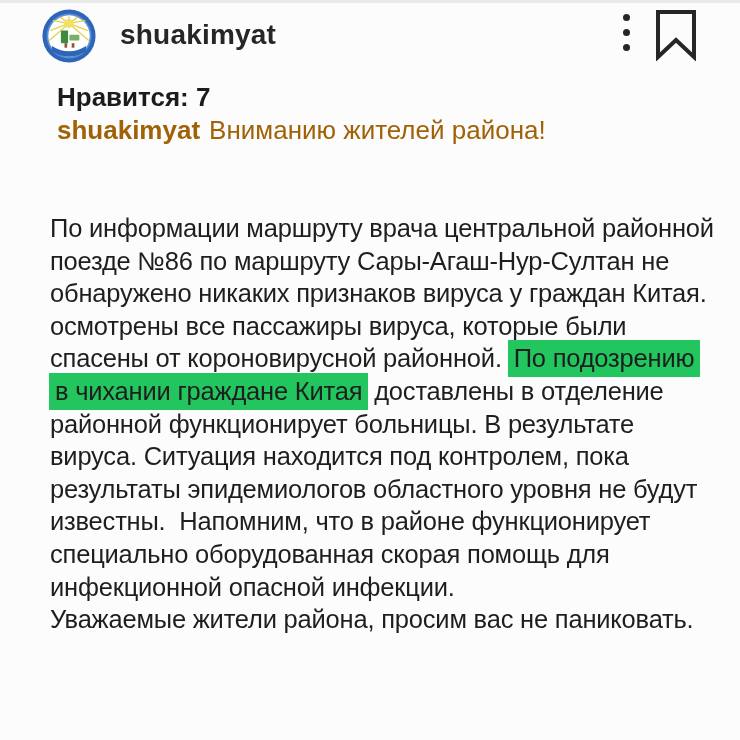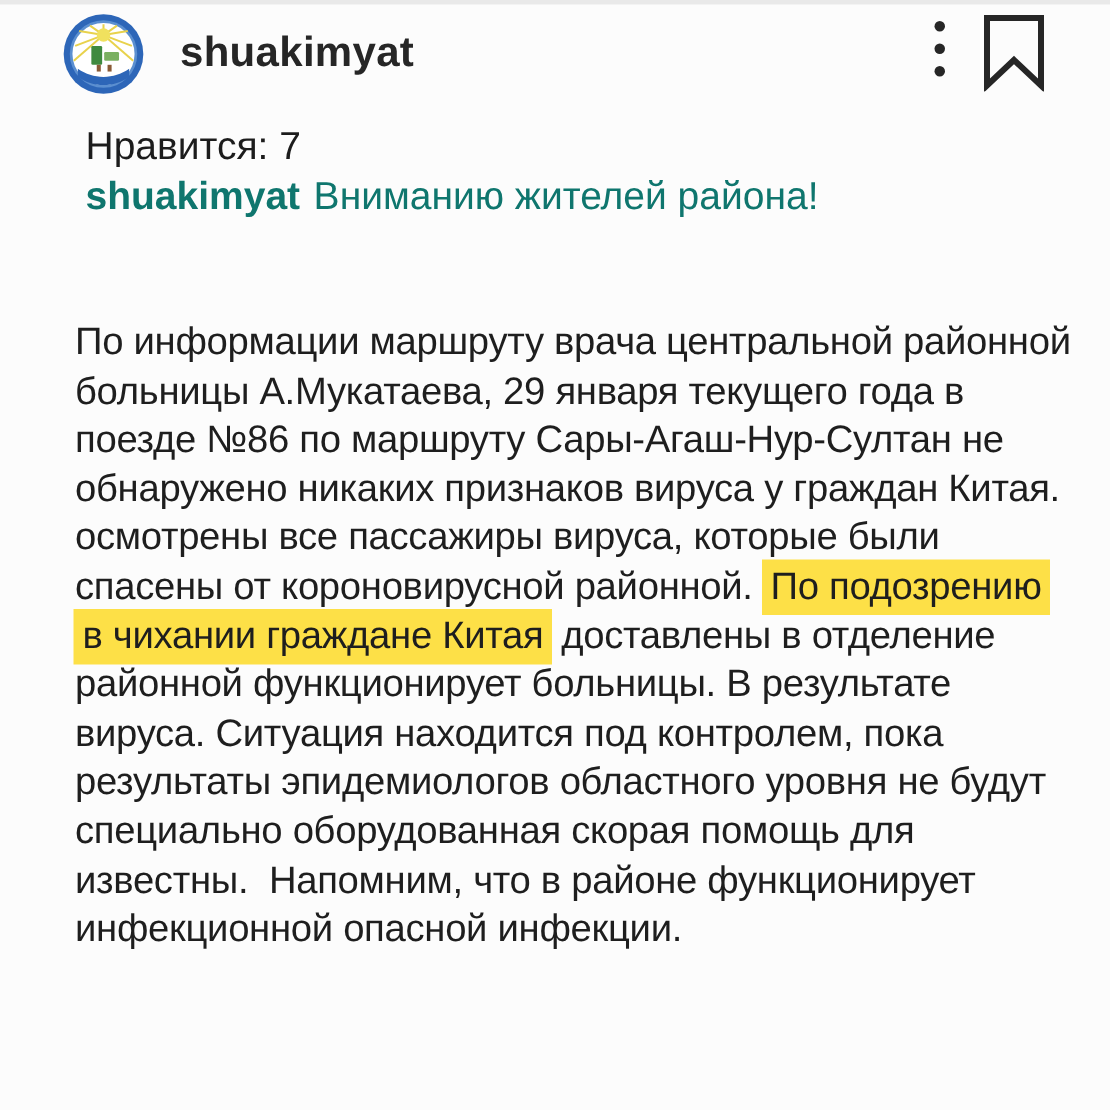--- a/index.html
+++ b/index.html
@@ -37,38 +37,38 @@
   }
   .kebab {
     display: flex; flex-direction: column; gap: 8px;
     padding: 2px; margin-top: -6px;
   }
   .kebab .dot { width: 7px; height: 7px; border-radius: 50%; background: #262626; }
   .bookmark svg { display: block; }
   
   .likes {
     position: absolute; left: 57px; top: 82px;
-    font-size: 26px; font-weight: 400; color: #1c1c1c;
+    font-size: 26px; font-weight: 700; color: #1c1c1c;
   }
   .caption {
     position: absolute; left: 57px; top: 115px;
-    font-size: 26px; color: #0f766e; white-space: pre;
+    font-size: 26px; color: #a16207; white-space: pre;
   }
   .caption .caption-user { font-weight: 700; margin-right: 9px; }
   
   .post-body {
     position: absolute; left: 50px; top: 212px; width: 680px;
   }
   .line {
     font-size: 25.5px; line-height: 32.6px;
     letter-spacing: -0.2px;
     white-space: pre; color: #1e1e1e;
   }
   .hl {
-    background: #fde047;
+    background: #22c55e;
     padding: 4px 6px 5px 6px;
     margin: 0 -1px;
   }
   .hl:empty { display: none; }
 </style>
 </head>
 <body>
 
 <div class="top-edge"></div>
 
@@ -111,25 +111,25 @@
     </div>
   </div>
 </header>
 
 <div class="likes">Нравится: 7</div>
 
 <div class="caption"><span class="caption-user">shuakimyat</span><span>Вниманию жителей района!</span></div>
 
 <div class="post-body">
   <div class="line"><span>По информации маршруту врача центральной районной</span><span></span></div>
-  <div class="line"><span>больницы А.Мукатаева, 29 января текущего года в</span><span></span></div>
   <div class="line"><span>поезде №86 по маршруту Сары-Агаш-Нур-Султан не</span><span></span></div>
   <div class="line"><span>обнаружено никаких признаков вируса у граждан Китая.</span><span></span></div>
   <div class="line"><span>осмотрены все пассажиры вируса, которые были</span><span></span></div>
   <div class="line"><span>спасены от короновирусной районной. </span><span class="hl">По подозрению</span><span></span></div>
   <div class="line"><span></span><span class="hl">в чихании граждане Китая</span><span> доставлены в отделение</span></div>
   <div class="line"><span>районной функционирует больницы. В результате</span><span></span></div>
   <div class="line"><span>вируса. Ситуация находится под контролем, пока</span><span></span></div>
   <div class="line"><span>результаты эпидемиологов областного уровня не будут</span><span></span></div>
+  <div class="line"><span>известны.  Напомним, что в районе функционирует</span><span></span></div>
   <div class="line"><span>специально оборудованная скорая помощь для</span><span></span></div>
-  <div class="line"><span>известны.  Напомним, что в районе функционирует</span><span></span></div>
   <div class="line"><span>инфекционной опасной инфекции.</span><span></span></div>
+  <div class="line"><span>Уважаемые жители района, просим вас не паниковать.</span><span></span></div>
 </div>
 
 </body></html>

